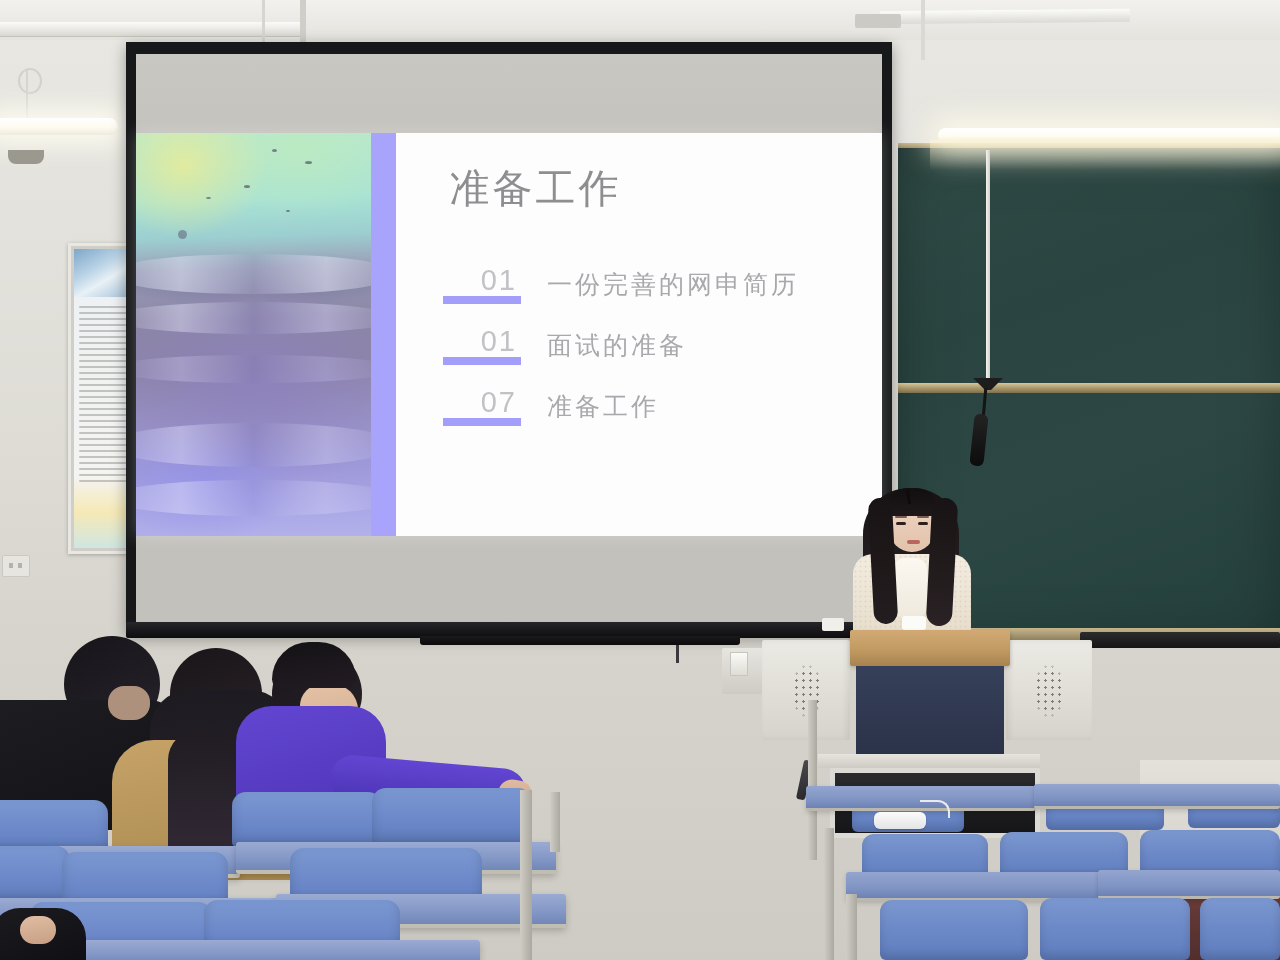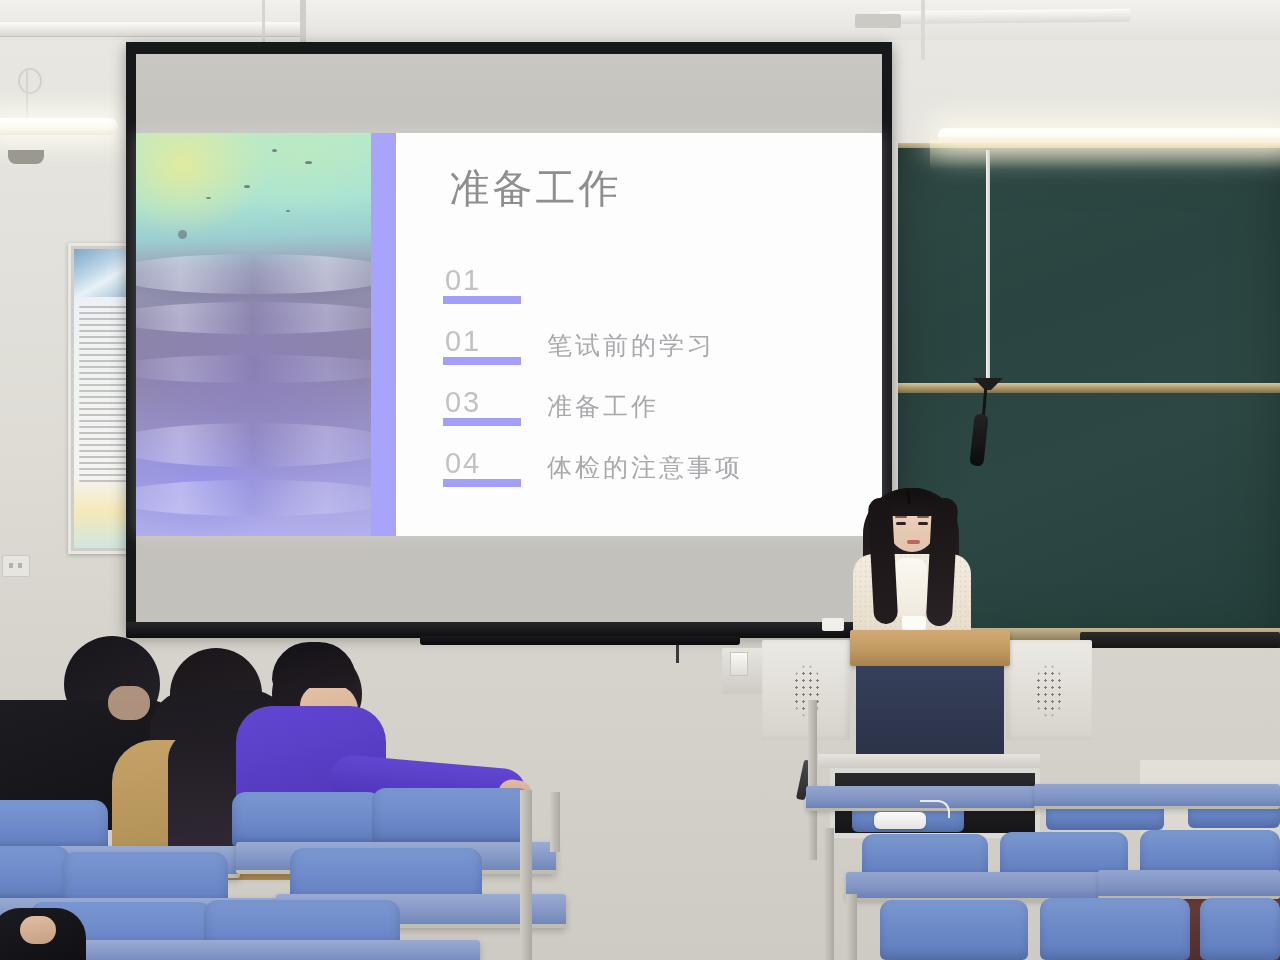--- a/index.html
+++ b/index.html
@@ -106,21 +106,21 @@
   .w4{top:72%;height:11%;background:linear-gradient(90deg,rgba(165,160,225,.35),rgba(225,224,250,.8),rgba(130,124,185,.25),rgba(214,212,246,.7),rgba(160,156,215,0));}
   .w5{top:86%;height:9%;background:linear-gradient(90deg,rgba(185,182,238,.4),rgba(233,232,252,.75),rgba(140,136,198,.2),rgba(218,216,248,.6),transparent);}
   .speck{position:absolute;background:#4e4a63;border-radius:50%;opacity:.65;}
 
   .slide-accentbar{position:absolute;left:31.5%;top:0;width:3.4%;height:100%;background:#a8a4fb;}
 
   .slide-body{position:absolute;left:38%;top:0;right:0;bottom:0;}
   .slide-title{position:absolute;left:6.5%;top:7%;
     font-family:"Liberation Serif","DejaVu Serif",serif;font-size:40px;color:#8e8e90;letter-spacing:3px;
     font-weight:400;white-space:nowrap;}
-  .slide-list{position:absolute;left:5.5%;top:33%;right:2%;}
+  .slide-list{position:absolute;left:5.5%;top:33%;right:2%;text-align:right;}
   .slide-row{position:relative;height:60px;margin-bottom:1px;}
   .row-num{position:absolute;left:0;top:0;width:72px;
     font-family:"Liberation Sans",sans-serif;font-size:29px;color:#c2c2c6;letter-spacing:2px;line-height:1;font-weight:300;}
   .row-ul{position:absolute;left:-2px;top:30px;width:78px;height:8px;background:#a29efa;}
   .row-text{position:absolute;left:102px;top:2px;
     font-family:"Liberation Serif","DejaVu Serif",serif;font-size:25px;color:#a9a9ad;letter-spacing:3px;white-space:nowrap;}
 
   
   .podium-wing-l{position:absolute;left:762px;top:640px;width:88px;height:100px;
     background:linear-gradient(180deg,#eceae4,#d5d3cb);border-radius:2px;box-shadow:inset -3px 0 6px rgba(0,0,0,.07);}
@@ -302,39 +302,35 @@
     <div class="slide-accentbar"></div>
 
     <div class="slide-body">
       <div class="slide-title">准备工作</div>
 
       <div class="slide-list">
 
         <div class="slide-row">
           <div class="row-num">01</div>
           <div class="row-ul"></div>
+          <div class="row-text">一份完善的网申简历</div>
         </div>
 
         <div class="slide-row">
           <div class="row-num">01</div>
           <div class="row-ul"></div>
-          <div class="row-text">笔试前的学习</div>
+          <div class="row-text">面试的准备</div>
         </div>
 
         <div class="slide-row">
-          <div class="row-num">03</div>
+          <div class="row-num">07</div>
           <div class="row-ul"></div>
           <div class="row-text">准备工作</div>
         </div>
 
-        <div class="slide-row">
-          <div class="row-num">04</div>
-          <div class="row-ul"></div>
-          <div class="row-text">体检的注意事项</div>
-        </div>
 
       </div>
     </div>
   </div>
 
   <div class="screen-bar"></div>
   <div class="screen-bar2"></div>
   <div class="screen-drop"></div>
 
   <div class="wallbox"></div>

